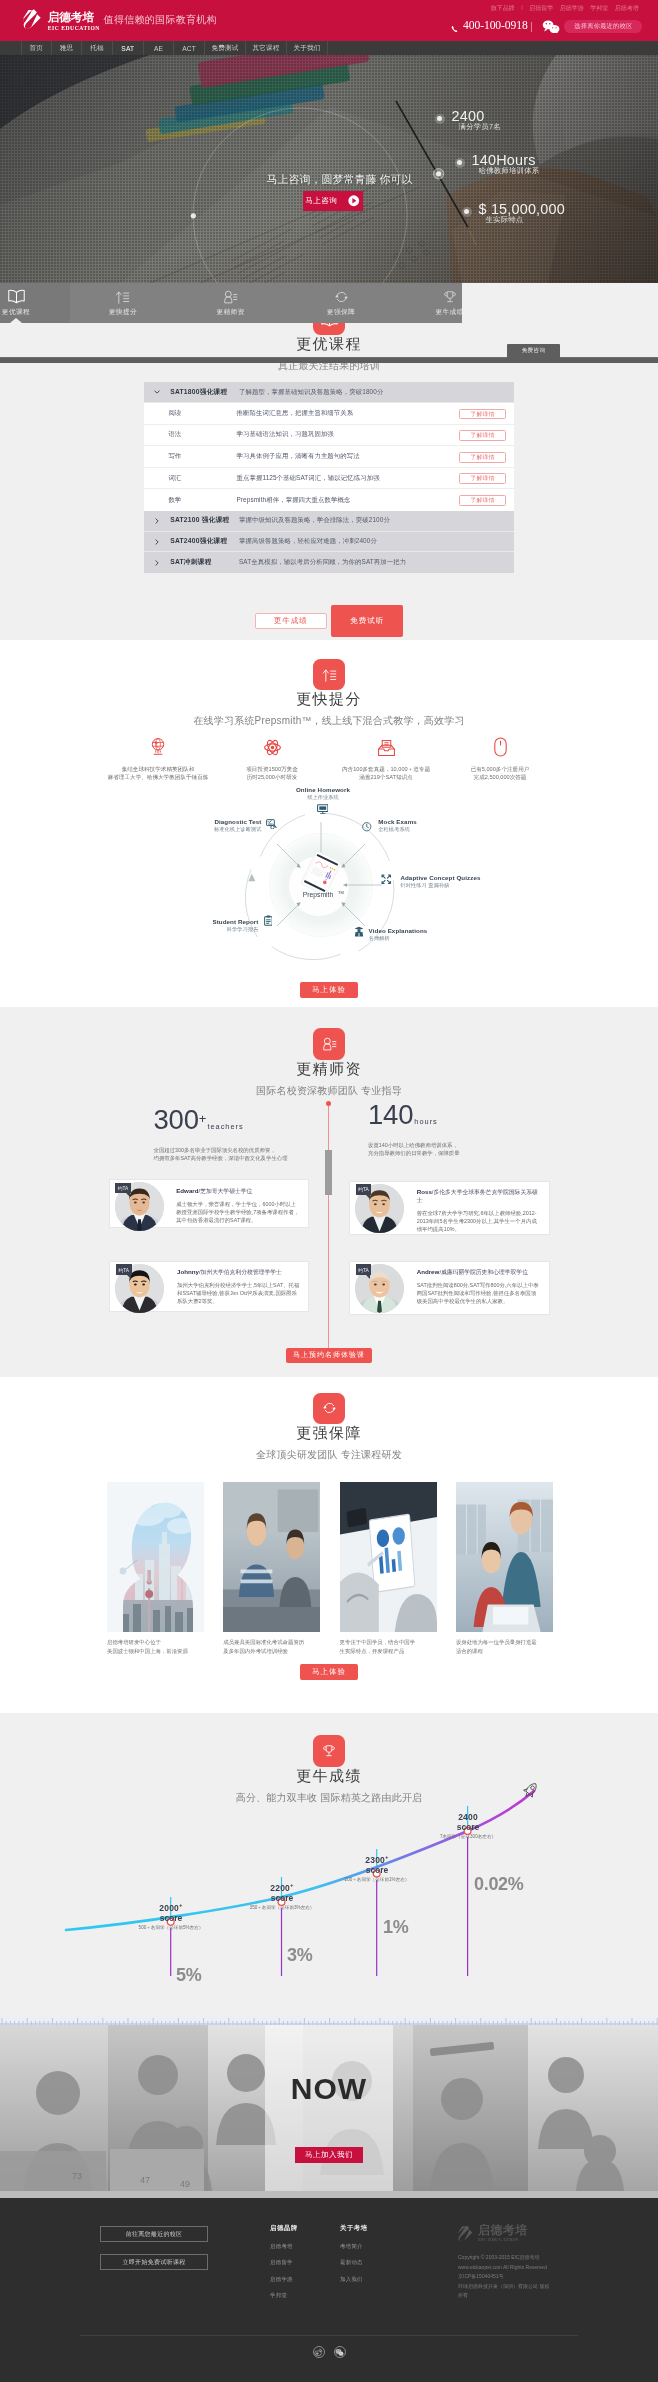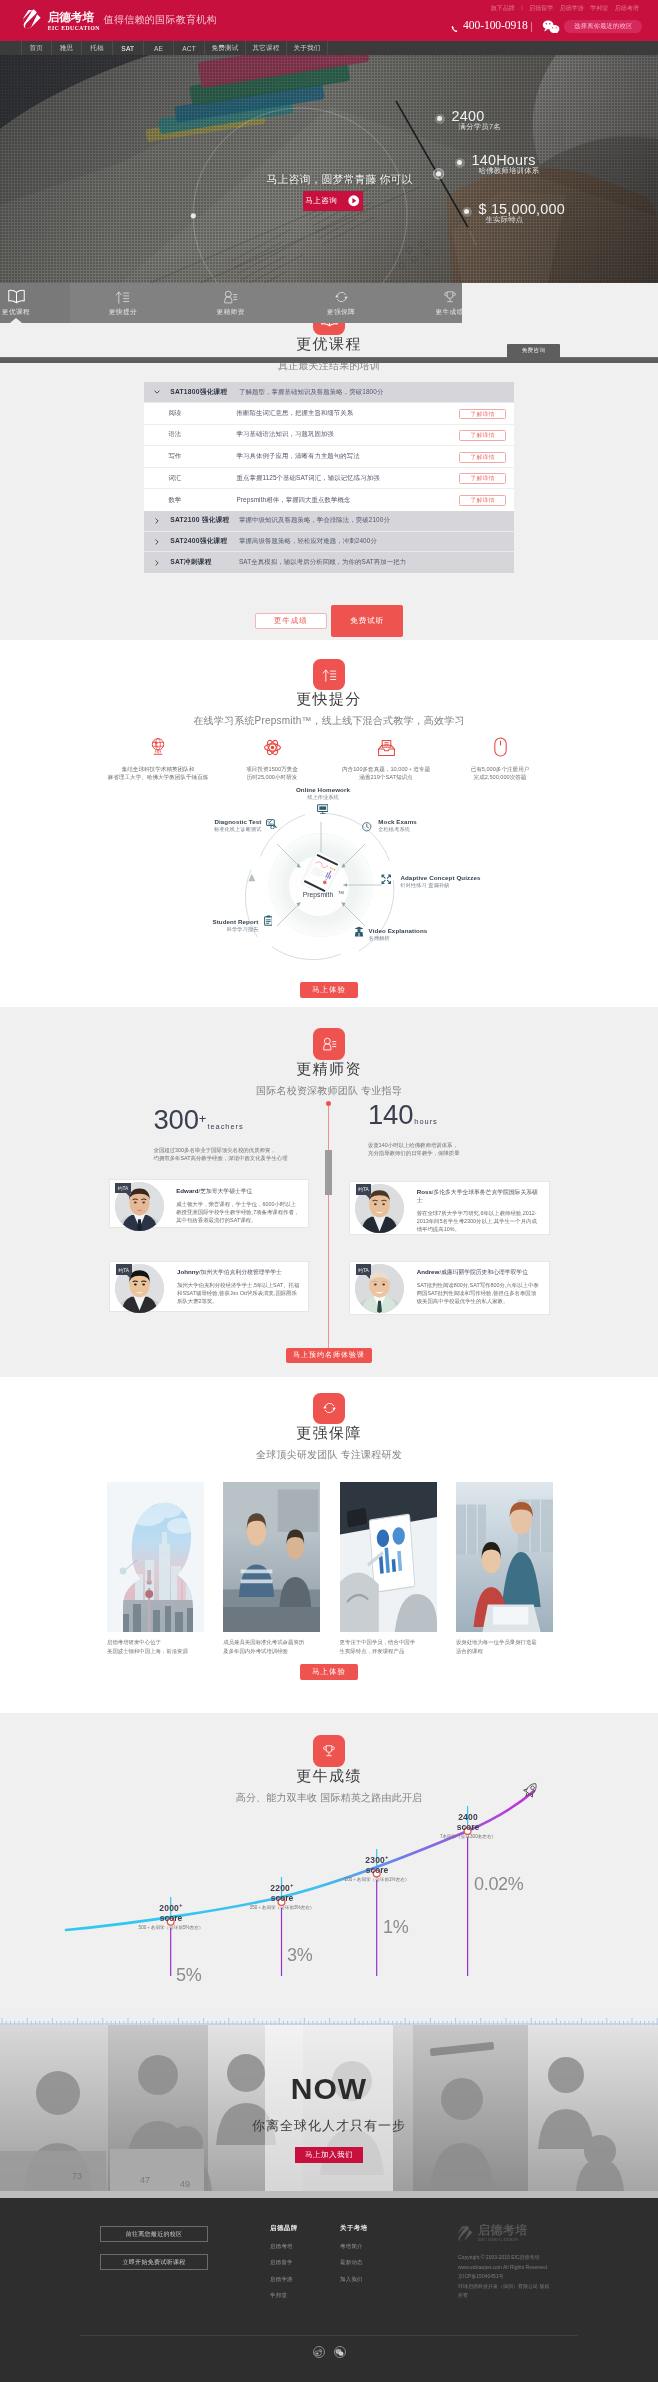--- a/index.html
+++ b/index.html
@@ -168,21 +168,21 @@
   .g-cta .btn-red { width:58px; height:16px; }
 
   
   .results { background:#f0f0f0; padding-top:22px; position:relative; height:300px; }
   .chart { position:absolute; left:0; top:60px; width:658px; height:230px; }
   .cpt { position:absolute; text-align:center; }
   .cpt .sc { font-size:8.5px; font-weight:bold; color:#3b4050; letter-spacing:.2px; line-height:10px; }
   .cpt .sc sup { font-size:6px; }
   .cpt .un { font-size:8.5px; font-weight:bold; color:#3b4050; line-height:10px; }
   .cpt .nt { font-size:4.6px; color:#6f6f6f; margin-top:2px; white-space:nowrap; }
-  .cpct { position:absolute; font-size:18px; font-weight:normal; color:#8c8c8c; letter-spacing:-.3px; }
+  .cpct { position:absolute; font-size:18px; font-weight:bold; color:#8c8c8c; letter-spacing:-.3px; }
 
   
   .ruler { height:12px; background:#f0f0f0; position:relative; overflow:hidden; }
   .nowb { height:173px; position:relative; overflow:hidden; background:#bdbdbd; }
   .nowb .overlay { position:absolute; left:265px; top:0; width:128px; height:166px; background:rgba(255,255,255,.55); }
   .nowb .ntitle { position:absolute; left:0; right:0; top:47px; text-align:center; font-size:30px;
                   color:#2b2b2b; font-weight:bold; letter-spacing:1px; }
   .nowb .nsub { position:absolute; left:0; right:0; top:92px; text-align:center; font-size:13px; color:#3a3a3a;
                 letter-spacing:1px; }
   .nowb .nbtn { position:absolute; left:50%; transform:translateX(-50%); top:122px; width:68px; height:16px;
@@ -1356,21 +1356,20 @@
           <rect x="0" y="126" width="106" height="40"></rect>
         </g>
       <g fill="#6f6f6f" font-family="Liberation Sans, sans-serif" font-size="9" opacity="0.8">
         <text x="140" y="158">47</text>
           <text x="180" y="162">49</text>
           <text x="72" y="154">73</text>
       </g>
     </svg>
     <div class="overlay"></div>
     <div class="ntitle">NOW</div>
-    <div class="nsub">你离全球化人才只有一步</div>
     <div class="nbtn">马上加入我们</div>
   </div>
 
   <div class="footer">
     <div class="f-btn" style="left:100px; top:28px;">前往离您最近的校区</div>
     <div class="f-btn" style="left:100px; top:56px;">立即开始免费试听课程</div>
 
     <div class="f-col" style="left:270px; top:26px;">
       <div class="ft">启德品牌</div>
       <div class="fl">启德考培</div>

